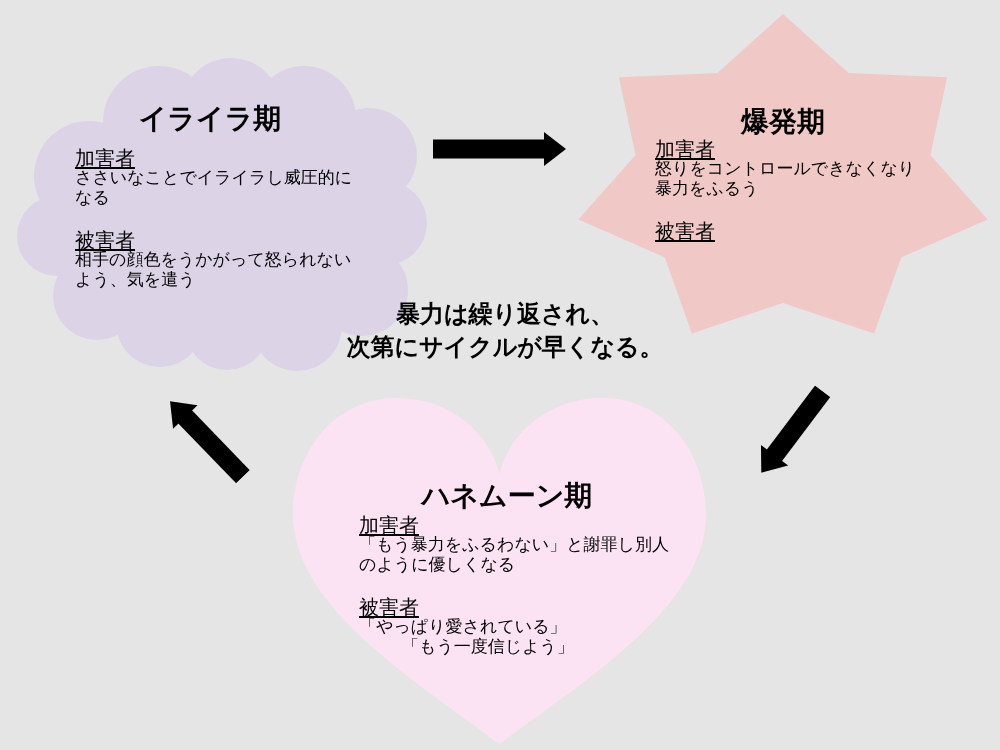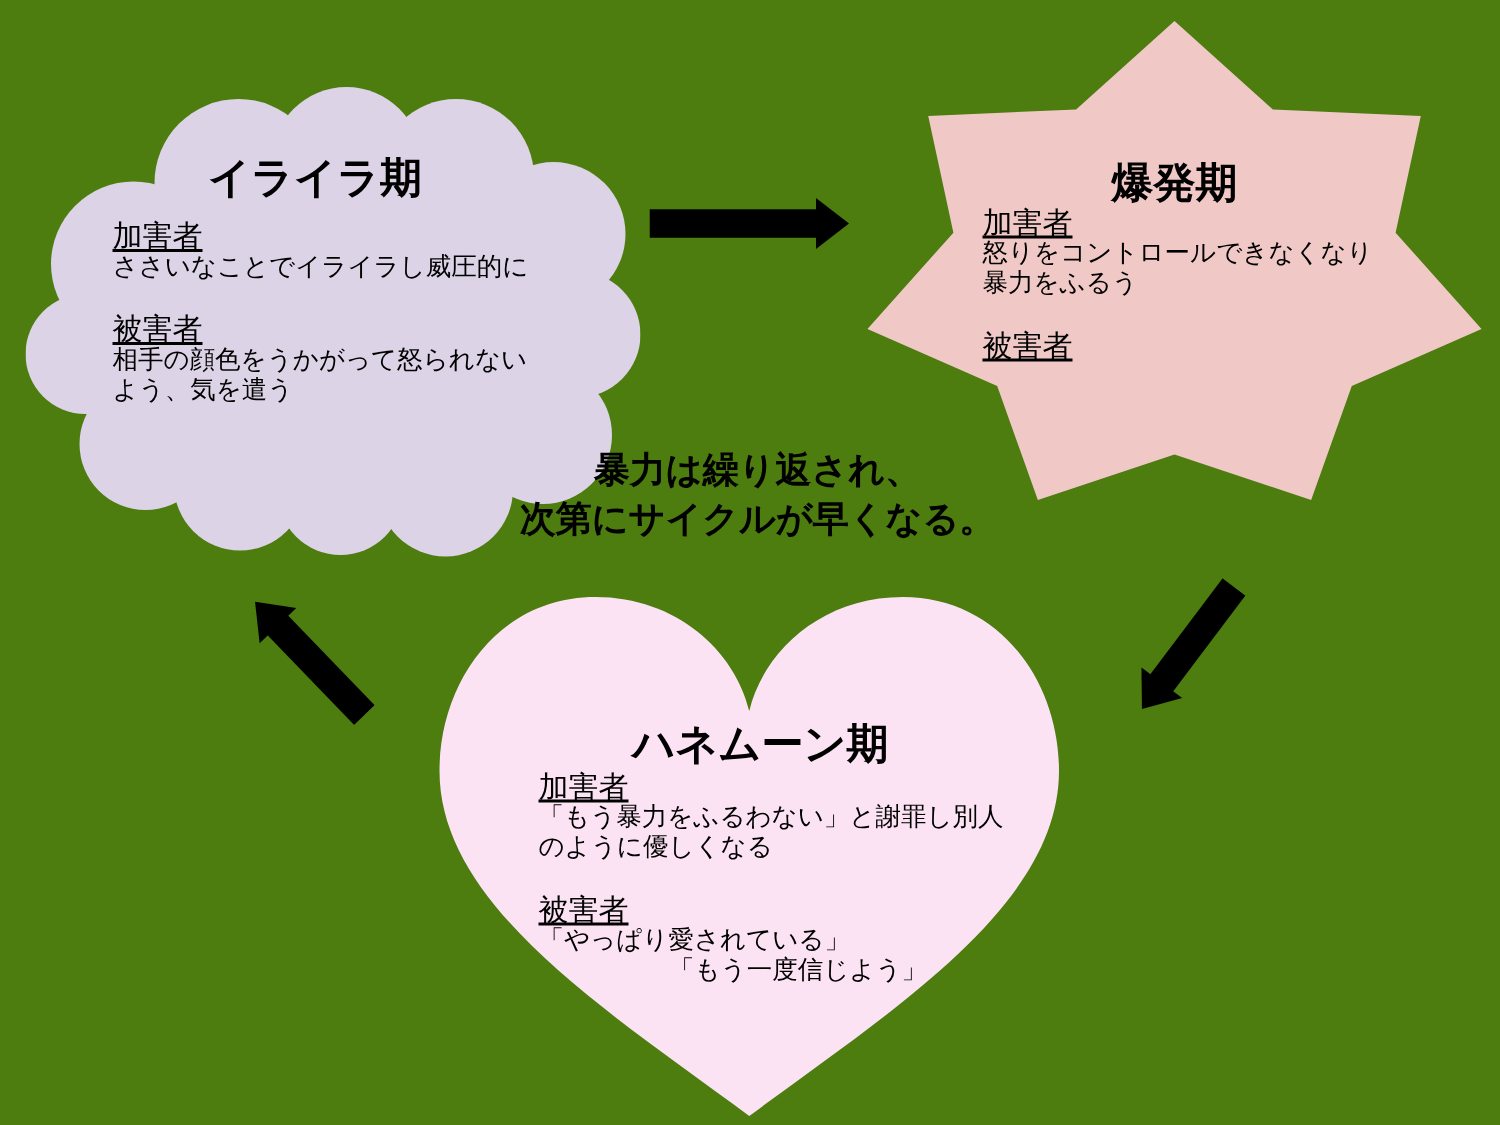--- a/index.html
+++ b/index.html
@@ -1,33 +1,33 @@
 <!DOCTYPE html>
 <html><head>
 <meta charset="utf-8">
 <style>
   html, body { margin: 0; padding: 0; background: #ffffff; }
   .canvas {
     position: relative; width: 1000px; height: 750px;
-    background: #4d7c0f; overflow: hidden;
+    background: #e5e5e5; overflow: hidden;
     font-family: "Liberation Sans", sans-serif; color: #000000;
   }
   .shape-svg { position: absolute; display: block; }
   .content { position: absolute; }
   .phase-title { font-weight: bold; font-size: 28px; line-height: 32px; text-align: center; white-space: nowrap; }
   .para { padding-left: 15px; }
   .para + .para { margin-top: 22px; }
   .role { font-size: 20px; line-height: 20px; text-decoration: underline; text-underline-offset: 2px; white-space: nowrap; }
   .line { font-size: 17px; line-height: 20px; white-space: nowrap; }
   .phase-cloud .para.first { margin-top: 13px; }
   .phase-star  .para.first { margin-top: 1px; }
   .phase-star  .para { padding-left: 7px; }
   .phase-heart .para.first { margin-top: 3px; }
   .phase-heart .para { padding-left: 7px; }
-  .indent1 { padding-left: 43px; text-align: center; }
+  .indent1 { padding-left: 43px; }
   .indent2 { padding-left: 78px; }
   .center-note {
     position: absolute; left: 320px; top: 297px; width: 370px;
     text-align: center; font-weight: bold; font-size: 24px; line-height: 33px;
     white-space: nowrap;
   }
   .arrow { position: absolute; transform-origin: center center; }
 </style>
 </head>
 <body>
@@ -50,20 +50,21 @@
         <circle cx="143" cy="265" r="44"></circle>
         <circle cx="80" cy="238" r="44"></circle>
         <circle cx="40" cy="178" r="40"></circle>
       </g>
     </svg>
     <div class="content phase-cloud" style="left:60px; top:103px; width:300px;">
       <div class="phase-title">イライラ期</div>
       <div class="para first">
         <div class="role">加害者</div>
         <div class="line">ささいなことでイライラし威圧的に</div>
+        <div class="line">なる</div>
       </div>
       <div class="para">
         <div class="role">被害者</div>
         <div class="line">相手の顔色をうかがって怒られない</div>
         <div class="line">よう、気を遣う</div>
       </div>
     </div>
   </div>
 
   <div>

